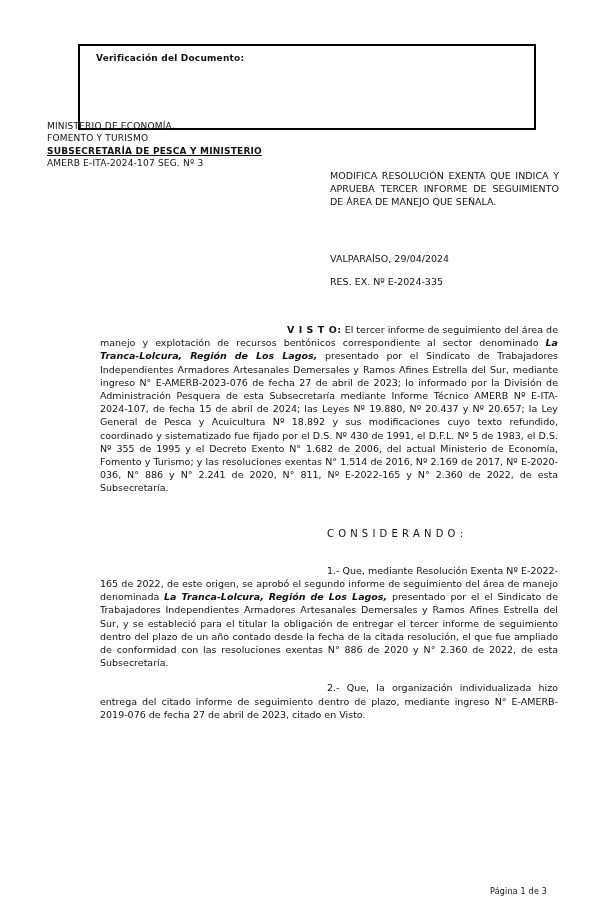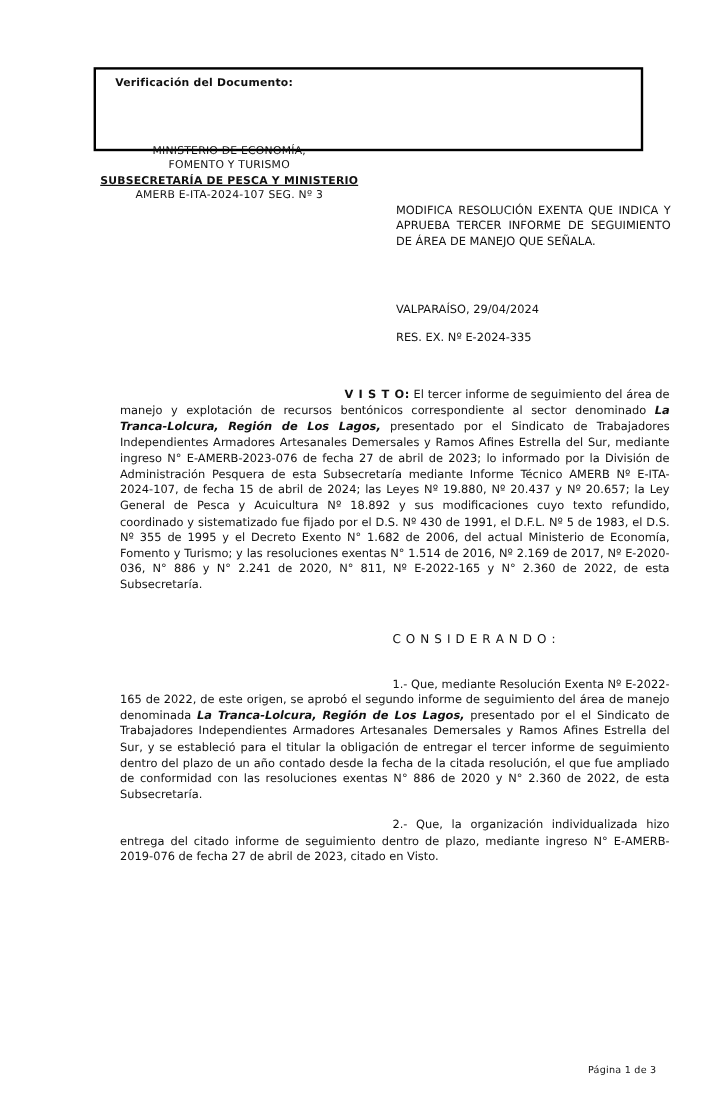--- a/index.html
+++ b/index.html
@@ -7,36 +7,36 @@
     position:relative;
     width:600px;height:918px;
     background:#ffffff;
     font-family:"DejaVu Sans","Liberation Sans",sans-serif;
     color:#111;
     overflow:hidden;
   }
 
   
   .verify-box{
-    position:absolute;left:78px;top:56px;width:458px;height:70px;
+    position:absolute;left:78px;top:44px;width:458px;height:86px;
     border:2px solid #000;box-sizing:border-box;
     padding:7px 12px 6px 16px;
   }
   .verify-title{font-size:9px;font-weight:bold;letter-spacing:.2px;}
   .verify-list{
     margin:7px 0 0 0;padding:0 0 0 14px;
     list-style-type:square;
     font-size:8.3px;font-weight:bold;line-height:11.3px;letter-spacing:.1px;
   }
   .verify-list li{margin:0;}
 
   
   .letterhead{
     position:absolute;left:47px;top:120px;width:288px;
-    text-align:center;font-size:9px;line-height:12.4px;letter-spacing:.2px;
+    font-size:9px;line-height:12.4px;letter-spacing:.2px;
   }
   .letterhead .subsecretaria{font-weight:bold;text-decoration:underline;}
 
   
   .subject{
     position:absolute;left:330px;top:169px;width:229px;
     font-size:9.5px;line-height:13.2px;text-align:justify;
   }
   .place-date{position:absolute;left:330px;top:253px;font-size:9.5px;}
   .res-number{position:absolute;left:330px;top:276px;font-size:9.5px;}

